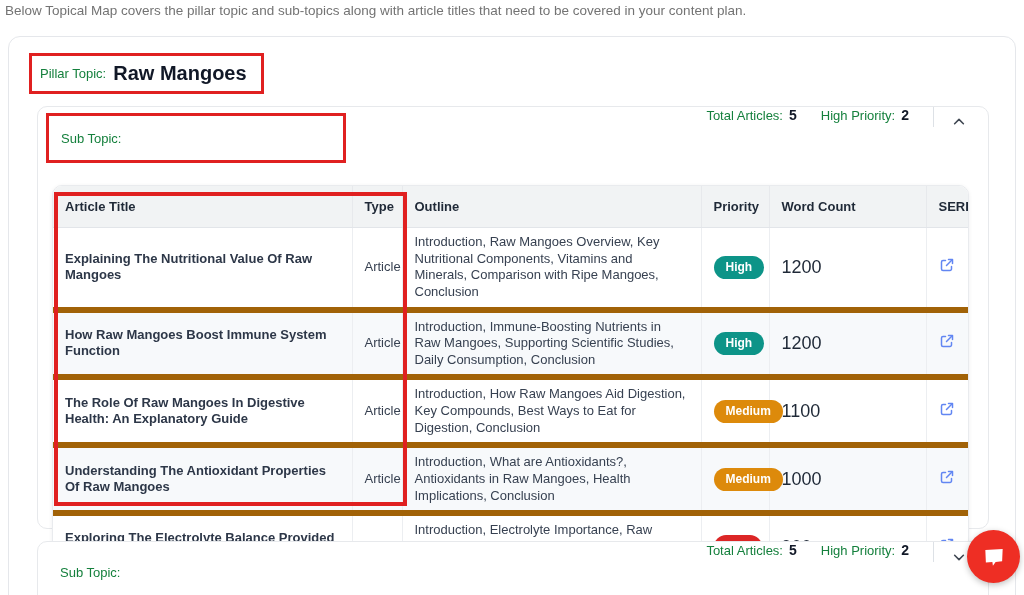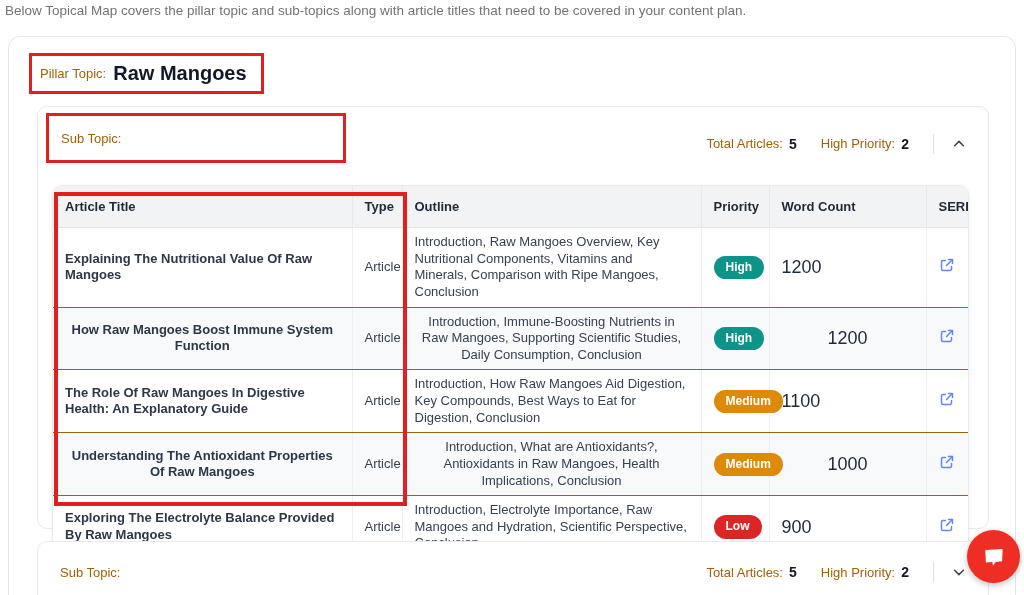--- a/index.html
+++ b/index.html
@@ -6,52 +6,52 @@
   html,body { width:1024px; height:595px; overflow:hidden; background:#fff;
     font-family:"Liberation Sans", sans-serif; position:relative; }
 
   .description { position:absolute; left:5px; top:3px; font-size:13.5px; color:#737373; }
 
   .outer-card { position:absolute; left:8px; top:36px; width:1008px; height:600px;
     background:#fff; border:1px solid #e5e7eb; border-radius:12px; }
 
   .pillar-box { position:absolute; left:20px; top:16px; height:41px;
     border:3px solid #e02020; display:flex; align-items:center; padding:0 14px 0 8px; gap:7px; }
-  .label-gray { font-size:13px; color:#a16207; white-space:nowrap; }
+  .label-gray { font-size:13px; color:#15803d; white-space:nowrap; }
   .pillar-value { font-size:20px; font-weight:bold; color:#111827; white-space:nowrap; }
 
   .subtopic-card { position:absolute; background:#fff; border:1px solid #e7e9ec; border-radius:10px; }
   .subtopic-card.first { left:28px; top:69px; width:952px; height:423px; }
   .subtopic-card.second { left:28px; top:504px; width:952px; height:100px; }
 
   .subtopic-header { position:relative; height:73px; }
   .subheader-annot { position:absolute; left:8px; top:6px; width:300px; height:50px;
     border:3px solid #e02020; display:flex; align-items:center; padding-left:12px; gap:12px; }
   .subtopic-plain { position:absolute; left:22px; top:0; height:60px; display:flex; align-items:center; gap:12px; }
   .subtopic-name { font-size:15px; font-weight:bold; color:#1b2430; white-space:nowrap; }
 
-  .header-stats { position:absolute; right:14px; top:0; height:73px; display:flex; align-items:center; gap:10px; }
+  .header-stats { position:absolute; right:14px; top:0; height:73px; display:flex; align-items:flex-start; gap:10px; }
   .subtopic-card.second .header-stats { height:60px; }
   .stat { display:flex; align-items:center; gap:6px; margin-right:14px; }
   .stat-value { font-size:14px; font-weight:bold; color:#111827; }
   .stat-divider { width:1px; height:20px; background:#dde1e6; }
   .chev-btn { width:30px; height:30px; border:none; background:transparent; cursor:pointer;
     display:flex; align-items:center; justify-content:center; border-radius:6px; }
 
   .table-card { position:absolute; left:14px; top:78px; width:917px; height:385px;
     background:#fff; border:1px solid #e9ebee; border-radius:10px;
     box-shadow:0 1px 4px rgba(15,23,42,.07); overflow:hidden; }
   table { width:915px; border-collapse:collapse; table-layout:fixed; }
   thead th { background:#f1f3f4; text-align:left; font-size:13px; font-weight:bold; color:#1f2937;
     padding:13px 12px; border-bottom:1px solid #e2e5e9; border-right:1px solid #e7e9ec; }
   thead th:last-child { border-right:none; text-align:center; }
   tbody td { font-size:13px; color:#374151; padding:6px 12px; vertical-align:middle;
-    border-bottom:1px solid #a16207; border-right:1px solid #eceef1; line-height:1.28; }
+    border-bottom:6px solid #a16207; border-right:1px solid #eceef1; line-height:1.28; }
   tbody td:last-child { border-right:none; text-align:center; }
-  tbody tr.alt { background:#f7f9fb;text-align:center; }
+  tbody tr.alt { background:#f7f9fb; }
   td.cell-title { color:#2d3748;font-weight:bold; }
   td.cell-wordcount { color:#1f2937; font-size:18px; }
 
   .badge { display:inline-block; padding:4px 12px; border-radius:999px; color:#fff;
     font-size:12px; font-weight:bold; }
   .badge.p-high { background:var(--priority-high); }
   .badge.p-medium { background:var(--priority-medium); }
   .badge.p-low { background:var(--priority-low); }
 
   .serp-link { display:inline-flex; cursor:pointer; }

